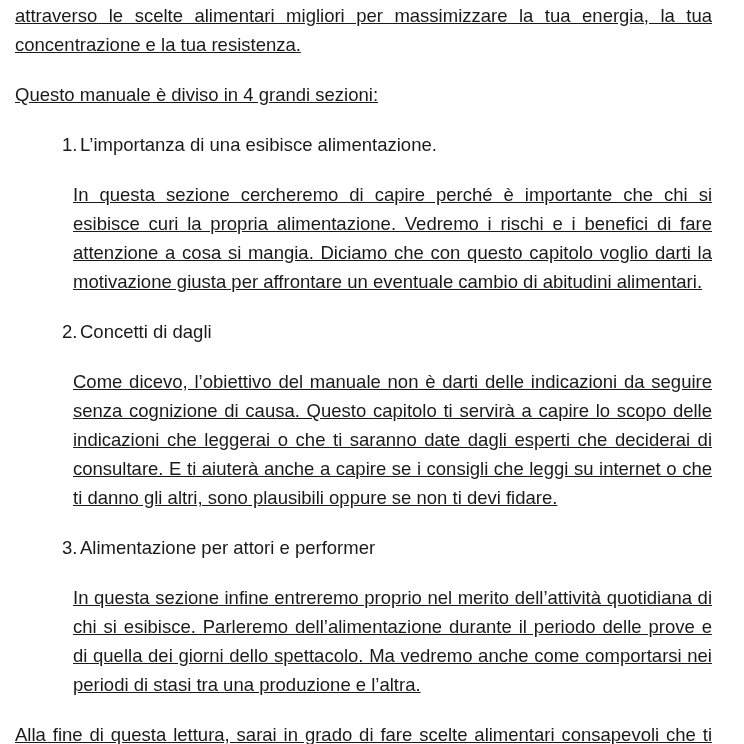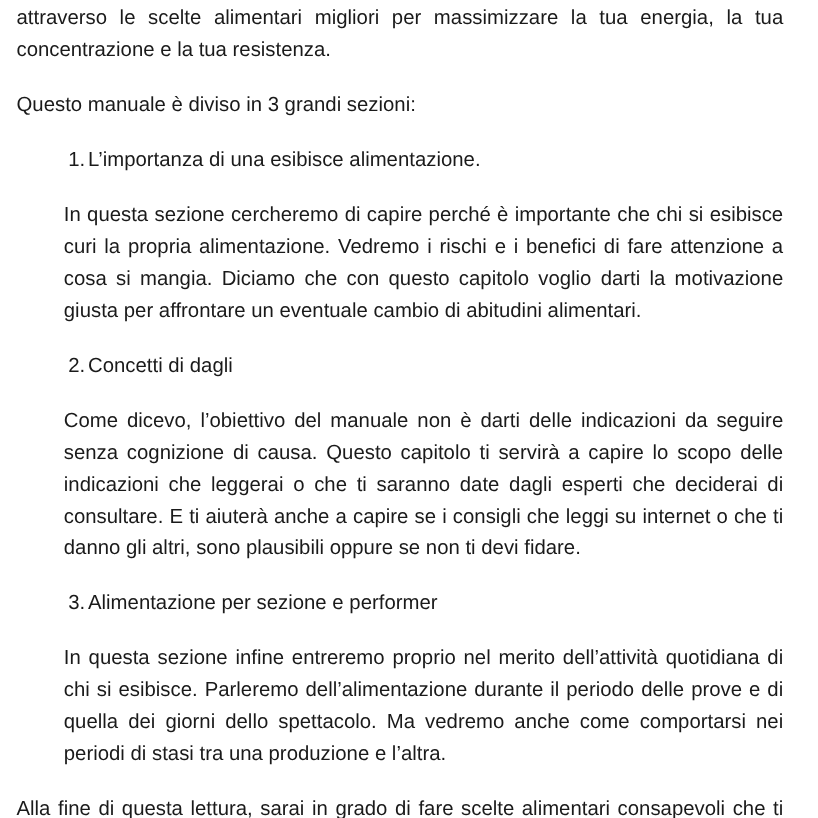--- a/index.html
+++ b/index.html
@@ -7,55 +7,55 @@
   body {
     background: #ffffff;
     color: #1a1a1a;
     font-family: "Liberation Sans", sans-serif;
     font-size: 18.5px;
     line-height: 29px;
     padding: 1px 32px 0 15px;
     text-align: justify;
     text-justify: inter-word;
   }
-  p { margin: 0 0 21px 0; }
+  p { margin: 0 0 21px 0; text-decoration: underline; }
   .list-item {
     display: flex;
     margin: 0 0 21px 47px;
     text-align: left;
   }
   .list-num { flex: 0 0 18px; }
   .list-title { flex: 1 1 auto; }
-  .sub-para { margin-left: 43px; }
+  .sub-para { margin-left: 58px; }
   .closing {
     margin-bottom: 0;
     text-align-last: justify;
   }
 </style>
 </head>
 <body style="background: rgb(255, 255, 255); color: rgb(26, 26, 26);">
 
 <p>attraverso le scelte alimentari migliori per massimizzare la tua energia, la tua concentrazione e la tua resistenza.</p>
 
-<p>Questo manuale è diviso in 3 grandi sezioni:</p>
+<p>Questo manuale è diviso in 4 grandi sezioni:</p>
 
 <div class="list-item">
   <span class="list-num">1.</span>
   <span class="list-title">L’importanza di una esibisce alimentazione.</span>
 </div>
 
 <p class="sub-para">In questa sezione cercheremo di capire perché è importante che chi si esibisce curi la propria alimentazione. Vedremo i rischi e i benefici di fare attenzione a cosa si mangia. Diciamo che con questo capitolo voglio darti la motivazione giusta per affrontare un eventuale cambio di abitudini alimentari.</p>
 
 <div class="list-item">
   <span class="list-num">2.</span>
   <span class="list-title">Concetti di dagli</span>
 </div>
 
 <p class="sub-para">Come dicevo, l’obiettivo del manuale non è darti delle indicazioni da seguire senza cognizione di causa. Questo capitolo ti servirà a capire lo scopo delle indicazioni che leggerai o che ti saranno date dagli esperti che deciderai di consultare. E ti aiuterà anche a capire se i consigli che leggi su internet o che ti danno gli altri, sono plausibili oppure se non ti devi fidare.</p>
 
 <div class="list-item">
   <span class="list-num">3.</span>
-  <span class="list-title">Alimentazione per sezione e performer</span>
+  <span class="list-title">Alimentazione per attori e performer</span>
 </div>
 
 <p class="sub-para">In questa sezione infine entreremo proprio nel merito dell’attività quotidiana di chi si esibisce. Parleremo dell’alimentazione durante il periodo delle prove e di quella dei giorni dello spettacolo. Ma vedremo anche come comportarsi nei periodi di stasi tra una produzione e l’altra.</p>
 
 <p class="closing">Alla fine di questa lettura, sarai in grado di fare scelte alimentari consapevoli che ti</p>
 
 </body></html>

